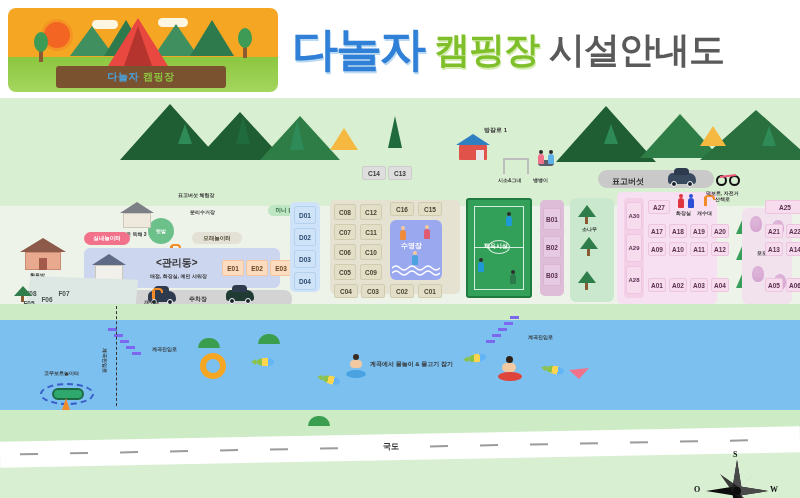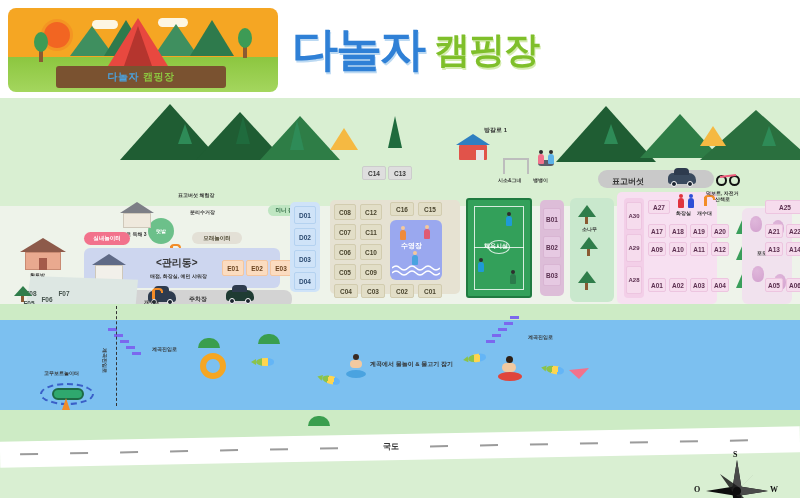--- a/index.html
+++ b/index.html
@@ -170,20 +170,21 @@
       <div class="logo-ribbon">
         <span class="b">다놀자</span>
         <span style="width:4px;"></span>
         <span class="g">캠핑장</span>
       </div>
     </div>
 
     <div class="title-wrap">
       <span class="t-blue">다놀자</span>
       <span class="t-green">캠핑장</span>
+      <span class="t-gray">시설안내도</span>
     </div>
   </div>
 
   <div class="map">
 
     <div class="band-green"></div>
     <div style="position:absolute;left:0;top:108px;width:800px;height:118px;background:#eef3ea;"></div>
 
     <div class="mt-dark" style="left:120px;top:6px;"></div>
     <div class="mt-dark" style="left:196px;top:14px;border-left:44px solid transparent;border-right:44px solid transparent;border-bottom:48px solid #1f5d33;"></div>

